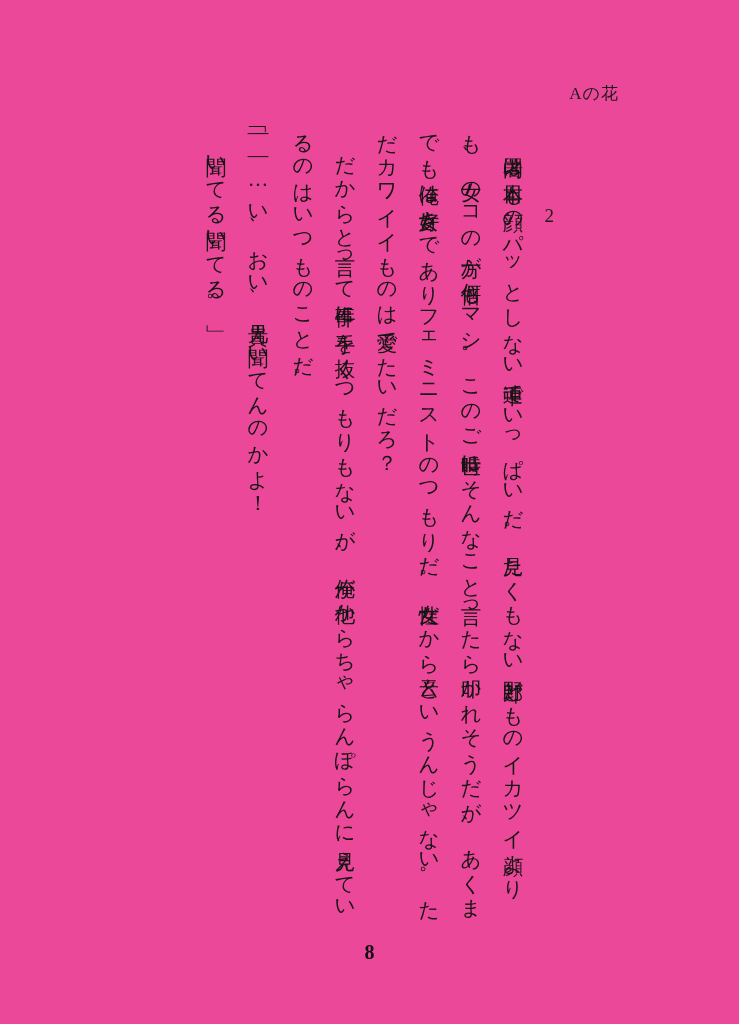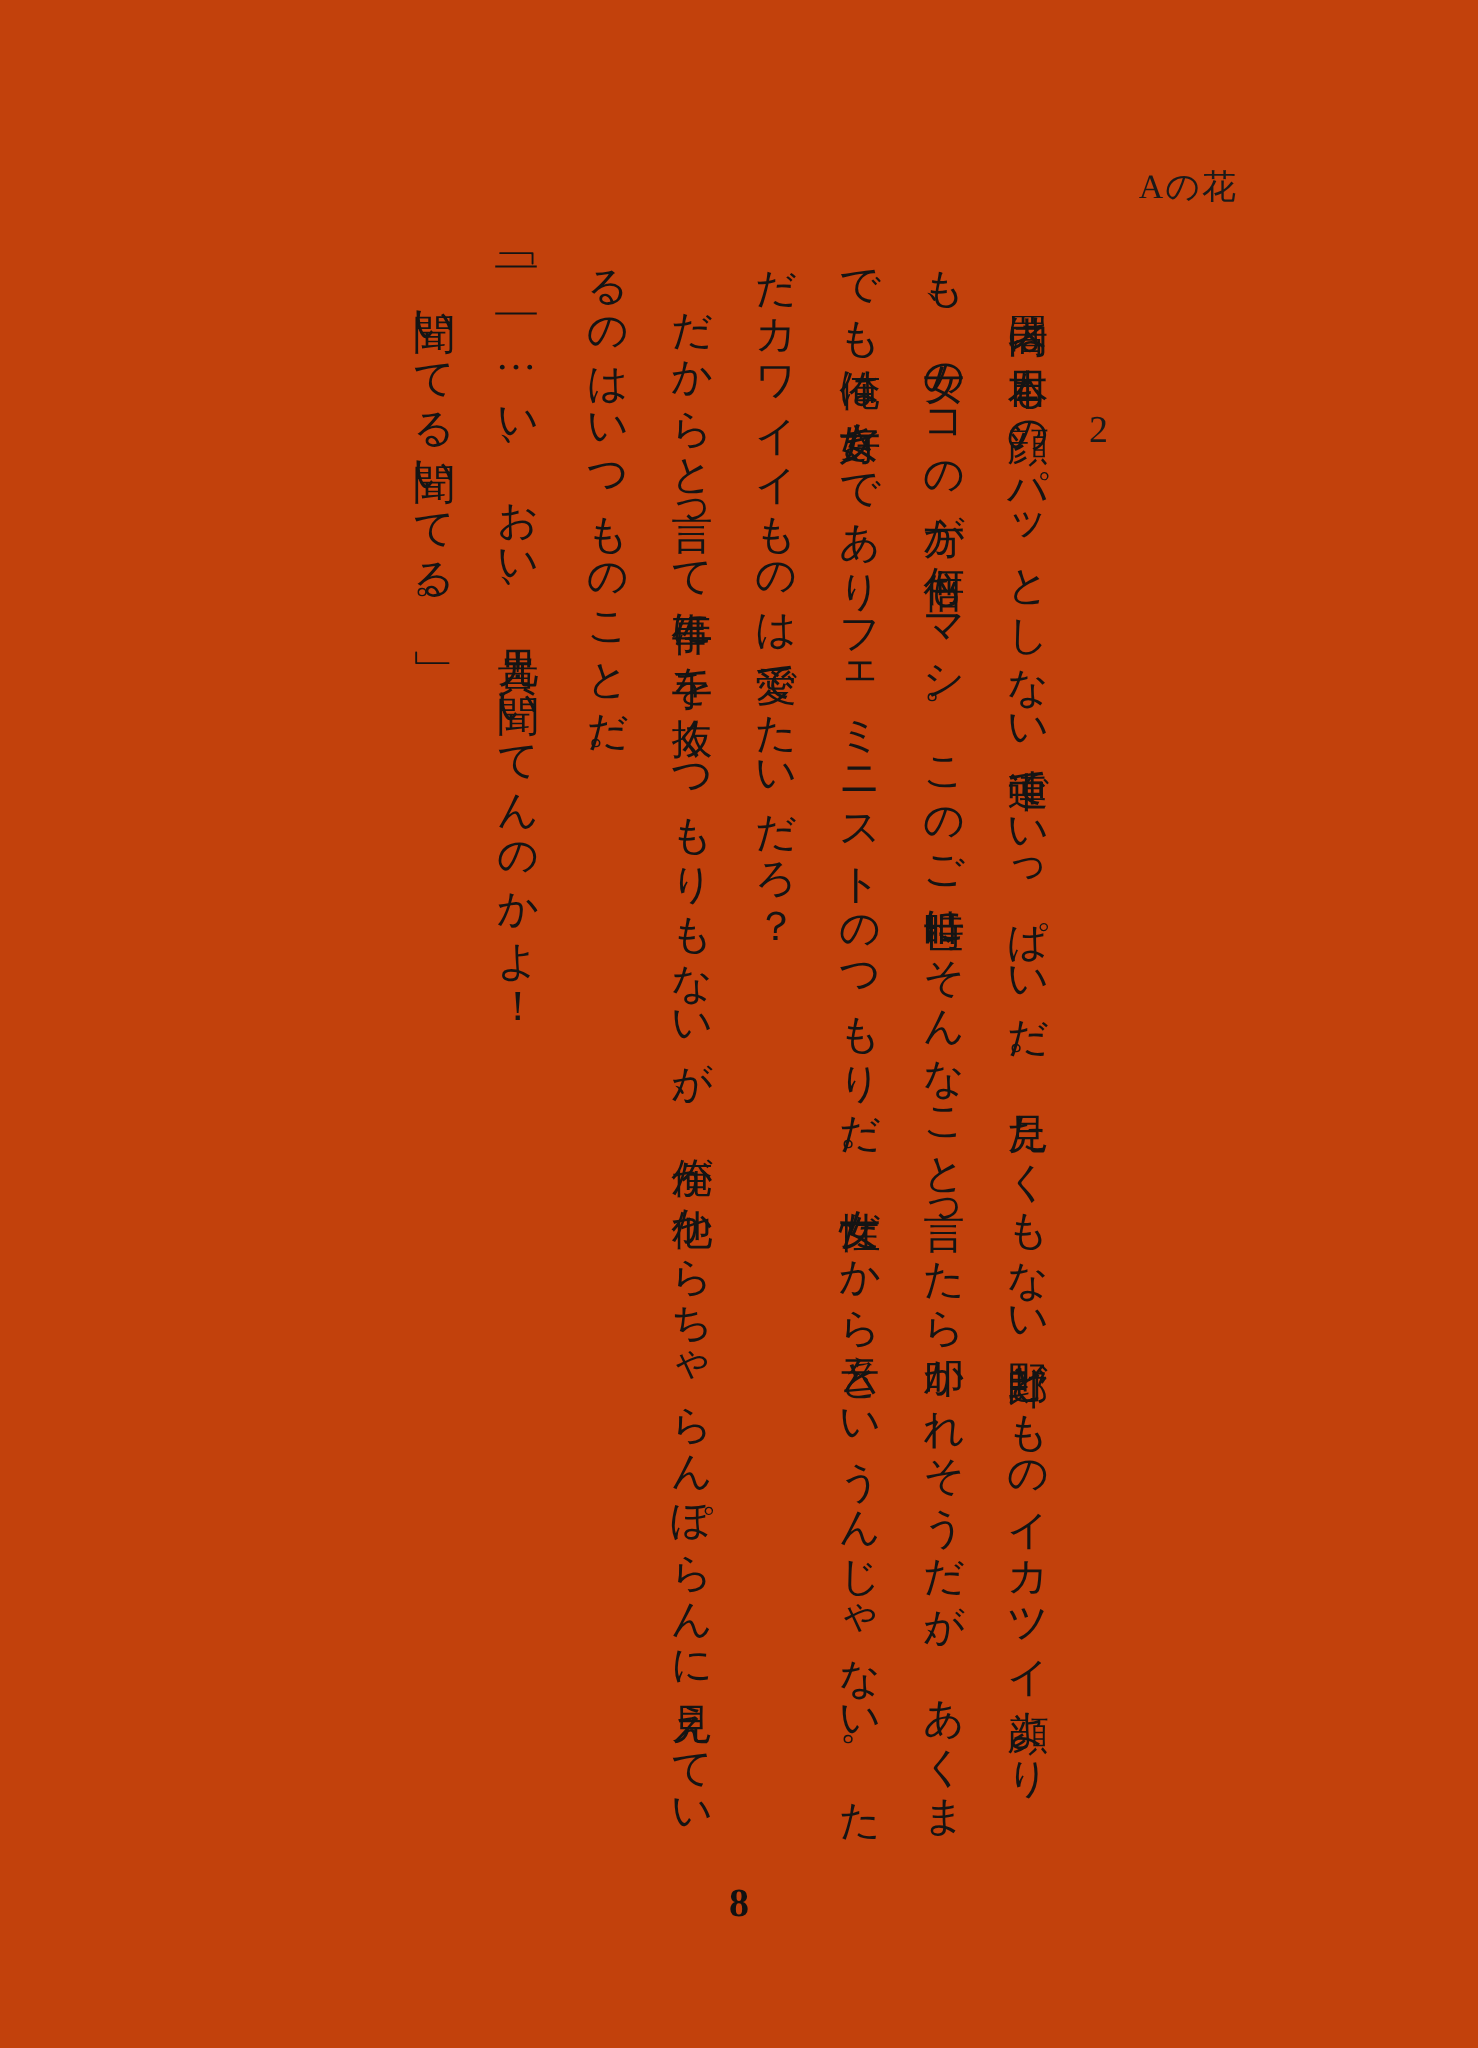--- a/index.html
+++ b/index.html
@@ -12,21 +12,21 @@
     height: 1024px;
     overflow: hidden;
     font-family: "Liberation Serif", "DejaVu Serif", serif;
     color: #111111;
   }
 
   .page {
     position: relative;
     width: 739px;
     height: 1024px;
-    background: #c2410c;
+    background: #ec4899;
   }
 
   
   .running-head {
     position: absolute;
     top: 82px;
     right: 120px;
     font-size: 17px;
     letter-spacing: 1px;
     color: #1a1a1a;

